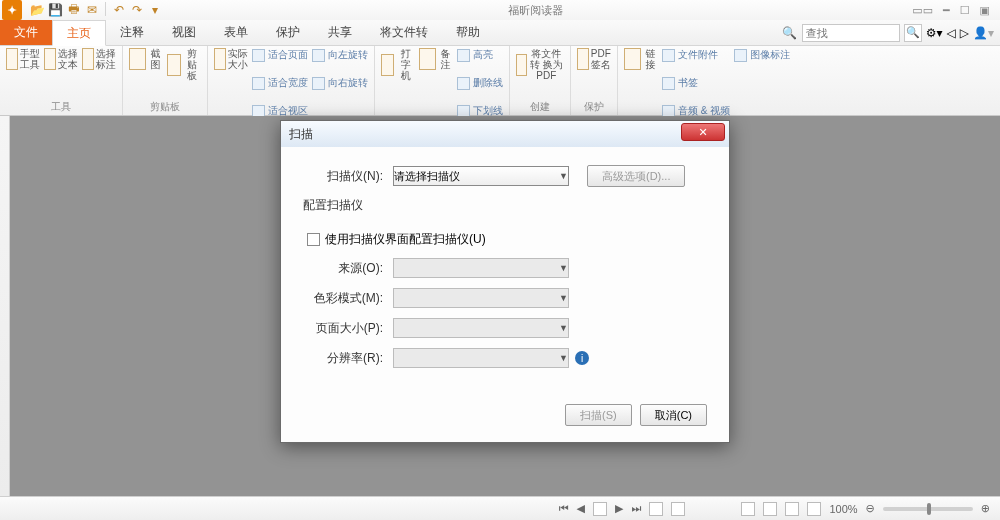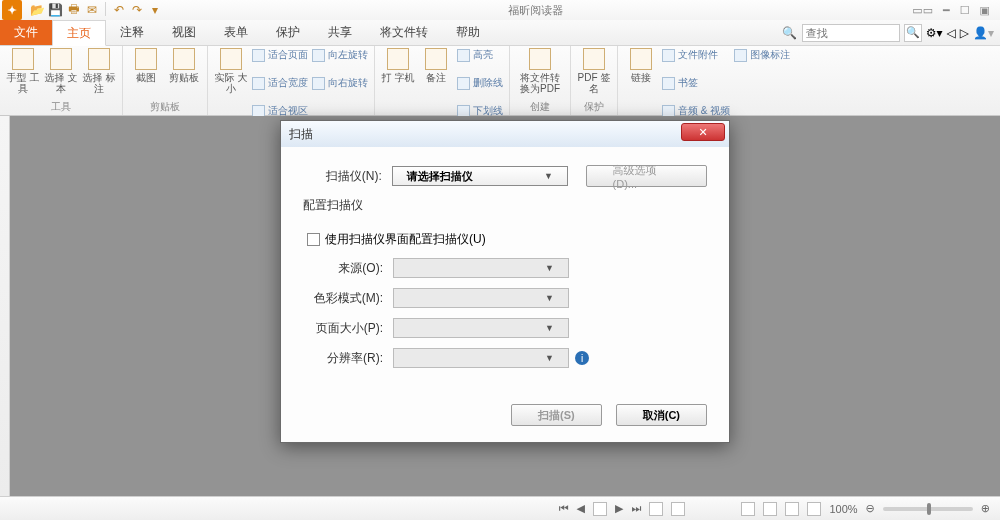--- a/index.html
+++ b/index.html
@@ -22,21 +22,21 @@
 .tabrow .spacer{flex:1;}
 .tabrow .rtools{ display:flex; align-items:center; gap:4px; padding:0 6px;}
 .search { width:98px; height:18px; border:1px solid #c8c8c8; background:#fff; font-size:11px; padding:0 3px; color:#999;}
 .sbtn{ width:18px;height:18px; background:#fff; border:1px solid #c8c8c8; display:flex;align-items:center;justify-content:center;color:#888;font-size:11px;}
 
 
 .ribbon { height: 70px; background: linear-gradient(#fcfcfc,#f0f0f0); border-bottom:1px solid #c9c9c9; display:flex; font-size:11px; color:#555;}
 .rgroup { border-right:1px solid #dcdcdc; padding:2px 6px 0 6px; display:flex; flex-direction:column; align-items:center;}
 .rgroup .body{ flex:1; display:flex; align-items:flex-start; gap:4px;}
 .rgroup .glabel{ font-size:10px; color:#888; text-align:center; padding-bottom:1px;}
-.bigbtn { display:flex; flex-direction:column; align-items:center; width:34px; gap:2px; cursor:pointer;}
+.bigbtn { display:flex; align-items:center; width:34px; gap:2px; cursor:pointer;}
 .bigbtn .ic{ width:22px; height:22px; border:1px solid #cfae74; background:#fdf7ec; }
 .bigbtn .lb{ font-size:10px; text-align:center; line-height:11px;}
 .mini{ display:flex; align-items:center; gap:3px; font-size:10px; color:#5c7ea8; cursor:pointer;}
 .mini .mic{ width:13px;height:13px;border:1px solid #aac0d6;background:#eaf2fa;}
 .col{display:flex;flex-direction:column;gap:14px;}
 
 
 .docarea{ position:absolute; top:116px; left:0; right:0; bottom:24px; background:#939393;}
 .docarea .left{ position:absolute; left:0; top:0; bottom:0; width:10px; background:linear-gradient(#f5f5f5,#ececec); border-right:1px solid #cfcfcf;}
 
@@ -46,30 +46,30 @@
 .status .slider{ width:90px;height:4px;background:#d0d0d0;border-radius:2px;position:relative;}
 .status .slider::after{content:"";position:absolute;left:44px;top:-4px;width:4px;height:12px;background:#888;border-radius:2px;}
 
 
 .dialog { position:absolute; left:280px; top:120px; width:450px; background:#fdfdfd; border:1px solid #6b6b6b; box-shadow:0 4px 18px rgba(0,0,0,.45); font-size:12px;}
 .dialog .dtitle{ height:26px; background:linear-gradient(#f7fbff,#dde8f4); display:flex; align-items:center; padding:0 8px; color:#333; position:relative;}
 .dialog .close{ position:absolute; right:4px; top:2px; width:44px; height:18px; background:linear-gradient(#e77,#c33); border:1px solid #a22; border-radius:3px; color:#fff; display:flex; align-items:center; justify-content:center; font-size:11px; cursor:pointer;}
 .dialog .dbody{ padding:18px 22px 14px 22px;}
 .frow{ display:flex; align-items:center; margin-bottom:10px;}
 .frow .flab{ width:90px; text-align:right; padding-right:10px; color:#333;}
-.sel{ flex:0 0 176px; height:20px; border:1px solid #8a8a8a; background:linear-gradient(#fff,#eee); font-size:11px; padding:0 14px; display:flex; align-items:center; justify-content:space-between; cursor:pointer;font-weight:bold;}
+.sel{ flex:0 0 176px; height:20px; border:1px solid #8a8a8a; background:linear-gradient(#fff,#eee); font-size:11px; padding:0 0; display:flex; align-items:center; justify-content:space-between; cursor:pointer;}
 .sel .arr{ font-size:9px; color:#555;}
 .sel.disabled{ background:#eaeaea; color:#999; border-color:#bcbcbc;}
-.btn{ height:22px; padding:0 26px; border:1px solid #9a9a9a; background:linear-gradient(#fdfdfd,#e6e6e6); border-radius:2px; cursor:pointer; font-size:11px; display:inline-flex; align-items:center;}
+.btn{ height:22px; padding:0 14px; border:1px solid #9a9a9a; background:linear-gradient(#fdfdfd,#e6e6e6); border-radius:2px; cursor:pointer; font-size:11px; display:inline-flex; align-items:center;}
 .btn.disabled{ color:#9a9a9a;}
 .group{ border:0; margin:10px 0 0 0;}
 .group .gt{ color:#333; margin-bottom:17px;}
 .chk{ width:13px; height:13px; border:1px solid #8a8a8a; background:#fff; margin-right:5px;}
 .info{ width:14px;height:14px;border-radius:50%;background:#2a6fb5;color:#fff;font-size:10px;display:inline-flex;align-items:center;justify-content:center;margin-left:6px;}
-.dfoot{ display:flex; justify-content:flex-end; gap:14px; padding:12px 22px 16px;font-weight:bold;}
+.dfoot{ display:flex; justify-content:flex-end; gap:8px; padding:12px 22px 16px;}
 </style>
 </head>
 <body>
 
 <div class="titlebar">
   <div class="logo">✦</div>
   <div class="qa">
     <span>📂</span>
     <span>💾</span>
     <span>🖶</span>

